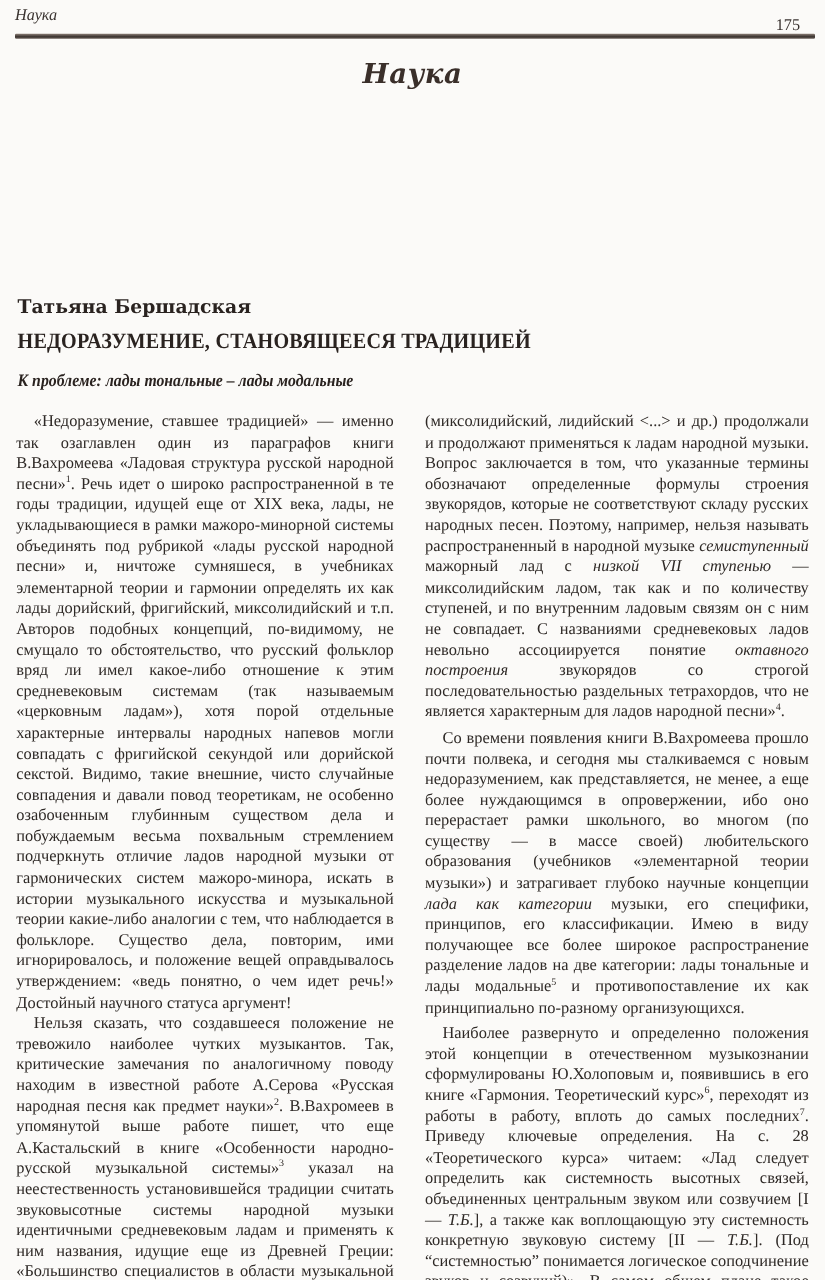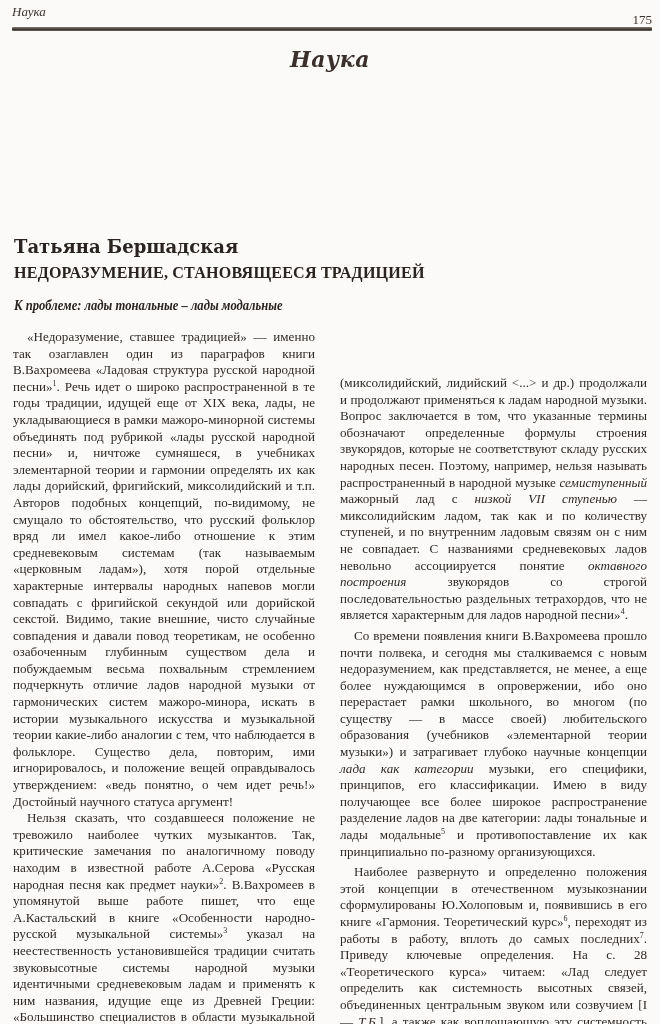--- a/index.html
+++ b/index.html
@@ -11,38 +11,38 @@
     position: relative;
   }
   .running-head {
     position: absolute; left: 12px; right: 8px; top: 4px; height: 26px;
   }
   .rh-section {
     position: absolute; left: 0; top: 0;
     font-style: italic; font-size: 13px; color: #3a3330;
   }
   .rh-page {
-    position: absolute; right: 0; top: 8px;
+    position: absolute; right: 12px; top: 8px;
     font-size: 13px; color: #3a3330;
   }
   .rh-rule {
     position: absolute; left: 0; right: 0; top: 23px; height: 4px;
     background: linear-gradient(#8a7e76, #3b332f 60%, #6e645e);
     border-radius: 1px;
   }
   .section-title {
     position: absolute; left: 0; right: 0; top: 46px;
     text-align: center;
     font-family: "DejaVu Serif", serif; font-style: italic; font-weight: bold;
     font-size: 22px; color: #3a2f2a; letter-spacing: 0.5px;
   }
   .author {
     position: absolute; left: 14px; top: 236px;
     font-family: "DejaVu Serif", serif; font-weight: bold;
-    font-size: 18px; color: #2a2320;
+    font-size: 15px; color: #2a2320;
   }
   .article-title {
     position: absolute; left: 14px; top: 262px;
     font-family: "Liberation Serif", serif; font-weight: bold;
     font-size: 17.5px; color: #2a2320; letter-spacing: 0.2px;
     transform: scaleX(0.92); transform-origin: left;
   }
   .subtitle {
     position: absolute; left: 14px; top: 298px;
     font-style: italic; font-weight: bold;
@@ -51,21 +51,21 @@
   }
   .col {
     position: absolute; top: 329px;
     font-size: 13.1px; line-height: 16.6px;
     text-align: justify; hyphens: manual;
     color: #2e2926;
   }
   .col.left { left: 13px; width: 302px; }
   .col.right { left: 340px; width: 307px; }
   .col p { margin: 0; text-indent: 14px; }
-  .col p.cont { text-indent: 0; margin-top: 46px; }
+  .col p.cont { text-indent: 0; }
   .col p.gap { margin-top: 4px; font-family: Liberation Serif, serif; }
   sup { font-size: 8px; line-height: 0; }
   em { font-style: italic; }
 </style>
 </head>
 <body>
 
 <div class="running-head">
   <span class="rh-section">Наука</span>
   <span class="rh-page">175</span>

